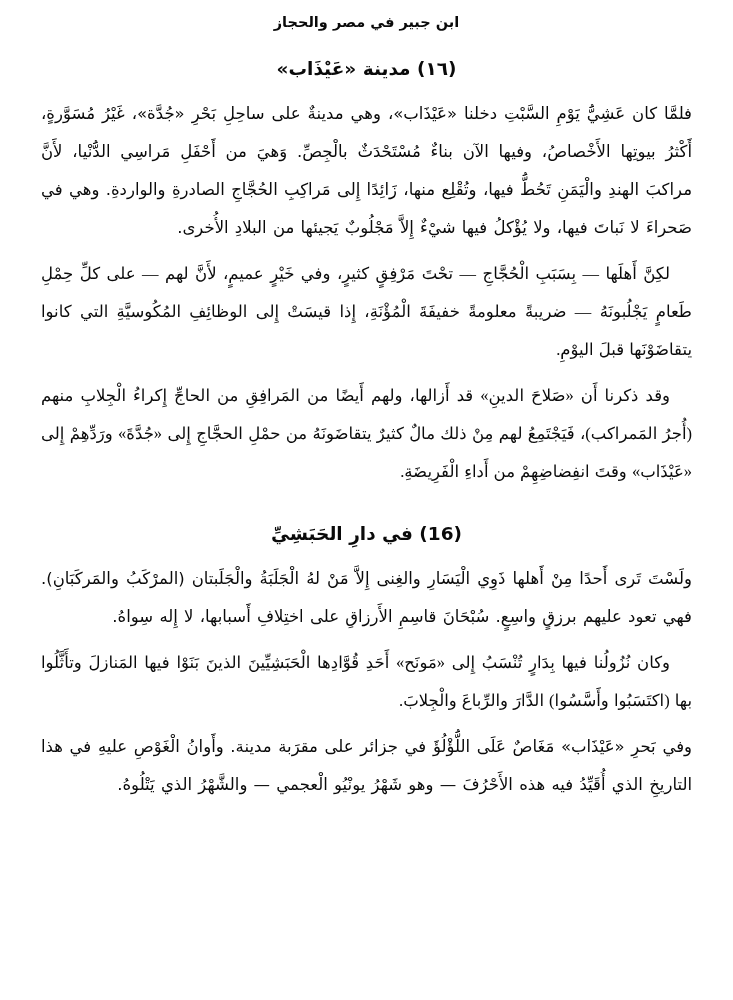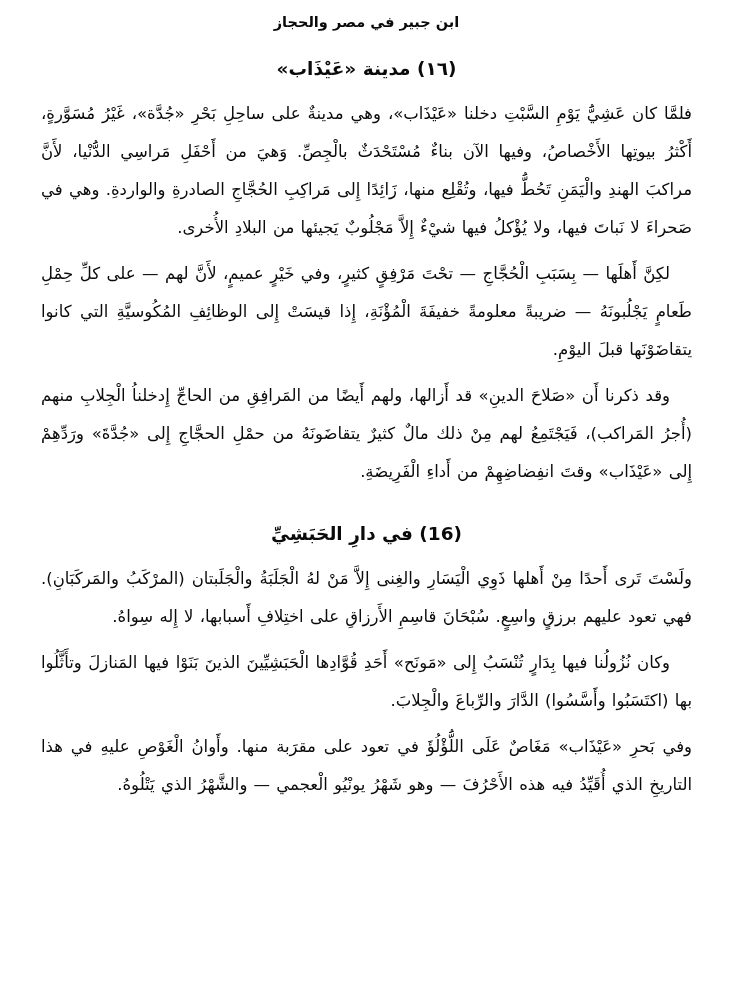--- a/index.html
+++ b/index.html
@@ -42,39 +42,40 @@
   .body-paragraph {
     margin: 8px;
     font-size: 16.5px;
     line-height: 38px;
     text-align: justify;
     text-align-last: right;
     word-spacing: 1px;
   }
   .body-paragraph.indent {
     text-indent: 22px;
+    font-family: Liberation Serif, serif;
   }
 </style>
 </head>
 <body>
 
 <div class="page">
 
   <div class="running-header">ابن جبير في مصر والحجاز</div>
 
   <section>
     <h2 class="section-heading first">(١٦) مدينة «عَيْذَاب»</h2>
     <p class="body-paragraph">فلمَّا كان عَشِيُّ يَوْمِ السَّبْتِ دخلنا «عَيْذَاب»، وهي مدينةٌ على ساحِلِ بَحْرِ «جُدَّة»، غَيْرُ مُسَوَّرةٍ، أَكْثرُ بيوتِها الأَخْصاصُ، وفيها الآن بناءٌ مُسْتَحْدَثٌ بالْجِصِّ. وَهيَ من أَحْفَلِ مَراسِي الدُّنْيا، لأَنَّ مراكبَ الهندِ والْيَمَنِ تَحُطُّ فيها، وتُقْلِع منها، زَائِدًا إِلى مَراكِبِ الحُجَّاجِ الصادرةِ والواردةِ. وهي في صَحراءَ لا نَباتَ فيها، ولا يُؤْكلُ فيها شيْءٌ إِلاَّ مَجْلُوبٌ يَجيئها من البلادِ الأُخرى.</p>
     <p class="body-paragraph indent">لكِنَّ أَهلَها — بِسَبَبِ الْحُجَّاجِ — تحْتَ مَرْفِقٍ كثيرٍ، وفي خَيْرٍ عميمٍ، لأَنَّ لهم — على كلِّ حِمْلِ طَعامٍ يَجْلُبونَهُ — ضريبةً معلومةً خفيفَةَ الْمُؤْنَةِ، إِذا قيسَتْ إِلى الوظائِفِ المُكُوسيَّةِ التي كانوا يتقاضَوْنَها قبلَ اليوْمِ.</p>
-    <p class="body-paragraph indent">وقد ذكرنا أَن «صَلاحَ الدينِ» قد أَزالها، ولهم أَيضًا من المَرافِقِ من الحاجِّ إِدخلناُ الْجِلابِ منهم (أُجرُ المَراكب)، فَيَجْتَمِعُ لهم مِنْ ذلك مالٌ كثيرٌ يتقاضَونَهُ من حمْلِ الحجَّاجِ إِلى «جُدَّةَ» ورَدِّهِمْ إِلى «عَيْذَاب» وقتَ انفِضاضِهِمْ من أَداءِ الْفَرِيضَةِ.</p>
+    <p class="body-paragraph indent">وقد ذكرنا أَن «صَلاحَ الدينِ» قد أَزالها، ولهم أَيضًا من المَرافِقِ من الحاجِّ إِكراءُ الْجِلابِ منهم (أُجرُ المَمراكب)، فَيَجْتَمِعُ لهم مِنْ ذلك مالٌ كثيرٌ يتقاضَونَهُ من حمْلِ الحجَّاجِ إِلى «جُدَّةَ» ورَدِّهِمْ إِلى «عَيْذَاب» وقتَ انفِضاضِهِمْ من أَداءِ الْفَرِيضَةِ.</p>
   </section>
 
   <section>
     <h2 class="section-heading">(16) في دارِ الحَبَشِيِّ</h2>
     <p class="body-paragraph">ولَسْتَ تَرى أَحدًا مِنْ أَهلها ذَوِي الْيَسَارِ والغِنى إِلاَّ مَنْ لهُ الْجَلَبَةُ والْجَلَبتان (المرْكَبُ والمَركَبَانِ). فهي تعود عليهم برزقٍ واسِعٍ. سُبْحَانَ قاسِمِ الأَرزاقِ على اختِلافِ أَسبابها، لا إِله سِواهُ.</p>
     <p class="body-paragraph indent">وكان نُزُولُنا فيها بِدَارٍ تُنْسَبُ إِلى «مَونَح» أَحَدِ قُوَّادِها الْحَبَشِيِّينَ الذينَ بَنَوْا فيها المَنازلَ وتأَثَّلُوا بها (اكتَسَبُوا وأَسَّسُوا) الدَّارَ والرِّباعَ والْجِلابَ.</p>
   </section>
 
   <section>
-    <p class="body-paragraph">وفي بَحرِ «عَيْذَاب» مَغَاصٌ عَلَى اللُّؤْلُؤَ في تعود على مقرَبة منها. وأَوانُ الْغَوْصِ عليهِ في هذا التاريخِ الذي أُقَيِّدُ فيه هذه الأَحْرُفَ — وهو شَهْرُ يونْيُو الْعجمي — والشَّهْرُ الذي يَتْلُوهُ.</p>
+    <p class="body-paragraph">وفي بَحرِ «عَيْذَاب» مَغَاصٌ عَلَى اللُّؤْلُؤَ في جزائر على مقرَبة مدينة. وأَوانُ الْغَوْصِ عليهِ في هذا التاريخِ الذي أُقَيِّدُ فيه هذه الأَحْرُفَ — وهو شَهْرُ يونْيُو الْعجمي — والشَّهْرُ الذي يَتْلُوهُ.</p>
   </section>
 
 </div>
 
 </body></html>

